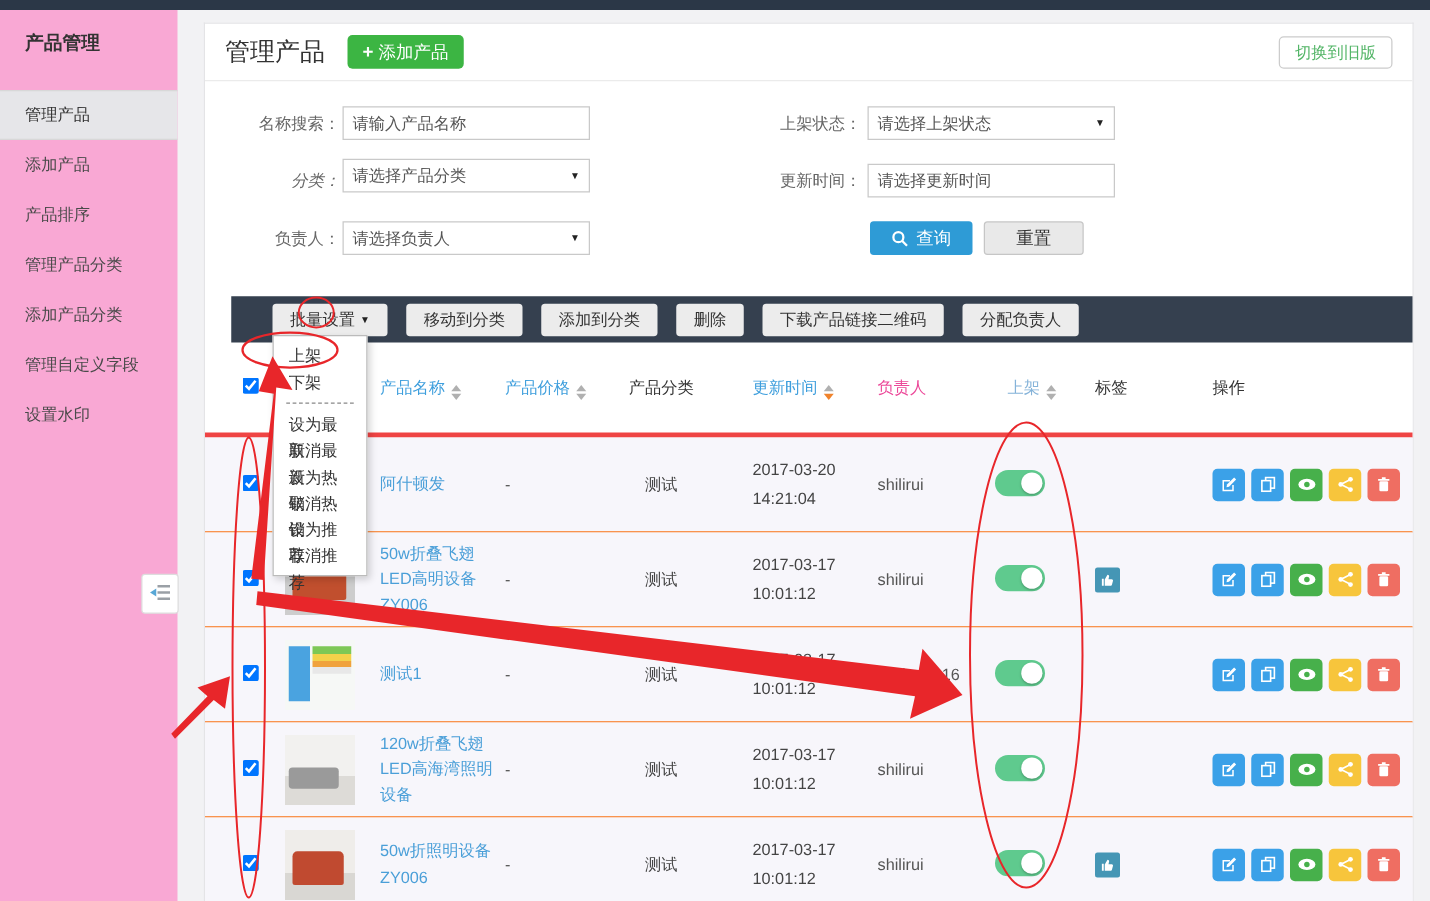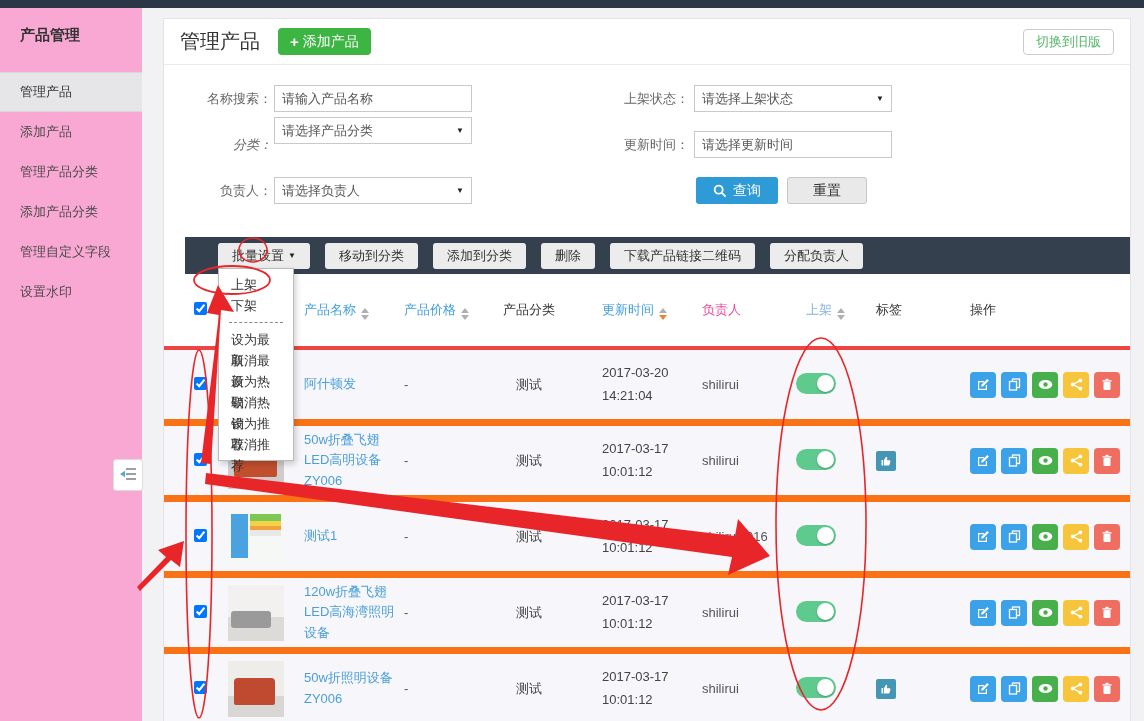--- a/index.html
+++ b/index.html
@@ -42,21 +42,21 @@
   .toolbar{height:37px;background:#35404f;display:flex;align-items:center;padding-left:33px;gap:15px;position:relative;margin-left:21px;}
   .tb-btn{height:26px;background:#ececec;color:#333;border:none;border-radius:3px;padding:0 14px;
           font-size:13px;display:flex;align-items:center;gap:4px;cursor:pointer;white-space:nowrap;}
   .batch-menu{position:absolute;left:33px;top:31px;width:76px;box-sizing:border-box;background:#fff;
               border:1px solid #bbb;box-shadow:2px 3px 6px rgba(0,0,0,.18);z-index:40;padding:5px 0;}
   .bm-item{height:21px;line-height:21px;padding:0 12px;font-size:13px;color:#333;cursor:pointer;}
   .bm-div{border-top:1px dashed #888;margin:6px 10px;}
   
   .thead,.trow{display:flex;align-items:center;padding-left:26px;box-sizing:border-box;}
   .thead{height:76px;border-bottom:4px solid #ef4444;font-size:13px;color:#333;background:#fff;}
-  .trow{height:76px;background:#f7f6fb;border-bottom:7px solid #f97316;color:#444;}
+  .trow{height:76px;background:#f7f6fb;border-bottom:1px solid #f97316;color:#444;}
   .c-check{width:38px;}
   .c-check input{width:13px;height:13px;margin:0 0 0 4px;}
   .c-img{width:76px;}
   .c-name{width:100px;line-height:1.55;}
   .c-price{width:70px;color:#555;}
   .c-cat{width:110px;text-align:center;}
   .c-time{width:100px;padding-left:18px;box-sizing:border-box;line-height:1.7;}
   .c-owner{width:100px;padding-left:18px;box-sizing:border-box;color:#555;}
   .c-toggle{width:62px;padding-left:12px;box-sizing:border-box;}
   .thead .c-toggle{padding-left:22px;}
@@ -95,20 +95,21 @@
 </style>
 </head>
 <body>
 
 <div class="topstrip"></div>
 
 <div class="sidebar">
   <div class="sb-title">产品管理</div>
   <div class="sb-item active">管理产品</div>
   <div class="sb-item">添加产品</div>
+  <div class="sb-item">产品排序</div>
   <div class="sb-item">管理产品分类</div>
   <div class="sb-item">添加产品分类</div>
   <div class="sb-item">管理自定义字段</div>
   <div class="sb-item">设置水印</div>
   <div class="collapse-btn">
     <span>
       <svg width="16" height="12" viewBox="0 0 16 12">
           <rect x="6" y="0" width="10" height="2" fill="#9aa0a6"></rect>
           <rect x="6" y="5" width="10" height="2" fill="#9aa0a6"></rect>
           <rect x="6" y="10" width="10" height="2" fill="#9aa0a6"></rect>
@@ -126,21 +127,21 @@
       <span class="plus">+</span>
       <span>添加产品</span>
     </button>
     <button class="btn-old">切换到旧版</button>
   </div>
 
   <div class="filters">
     <div class="f-label" style="left:5px;top:20px;">名称搜索：</div>
     <input class="f-ctl" style="left: 110px; top: 20px;" type="text" placeholder="请输入产品名称">
     <div class="f-label" style="left:5px;top:66px;font-style:italic;">分类：</div>
-    <div class="f-ctl f-select" style="left:110px;top:52px;gap:17px;">
+    <div class="f-ctl f-select" style="left:110px;top:62px;gap:17px;">
       <span>请选择产品分类</span>
       <span class="caret">▼</span>
     </div>
     <div class="f-label" style="left:5px;top:112px;">负责人：</div>
     <div class="f-ctl f-select" style="left:110px;top:112px;">
       <span>请选择负责人</span>
       <span class="caret">▼</span>
     </div>
     <div class="f-label" style="left:422px;top:20px;">上架状态：</div>
     <div class="f-ctl f-select" style="left:530px;top:20px;">

